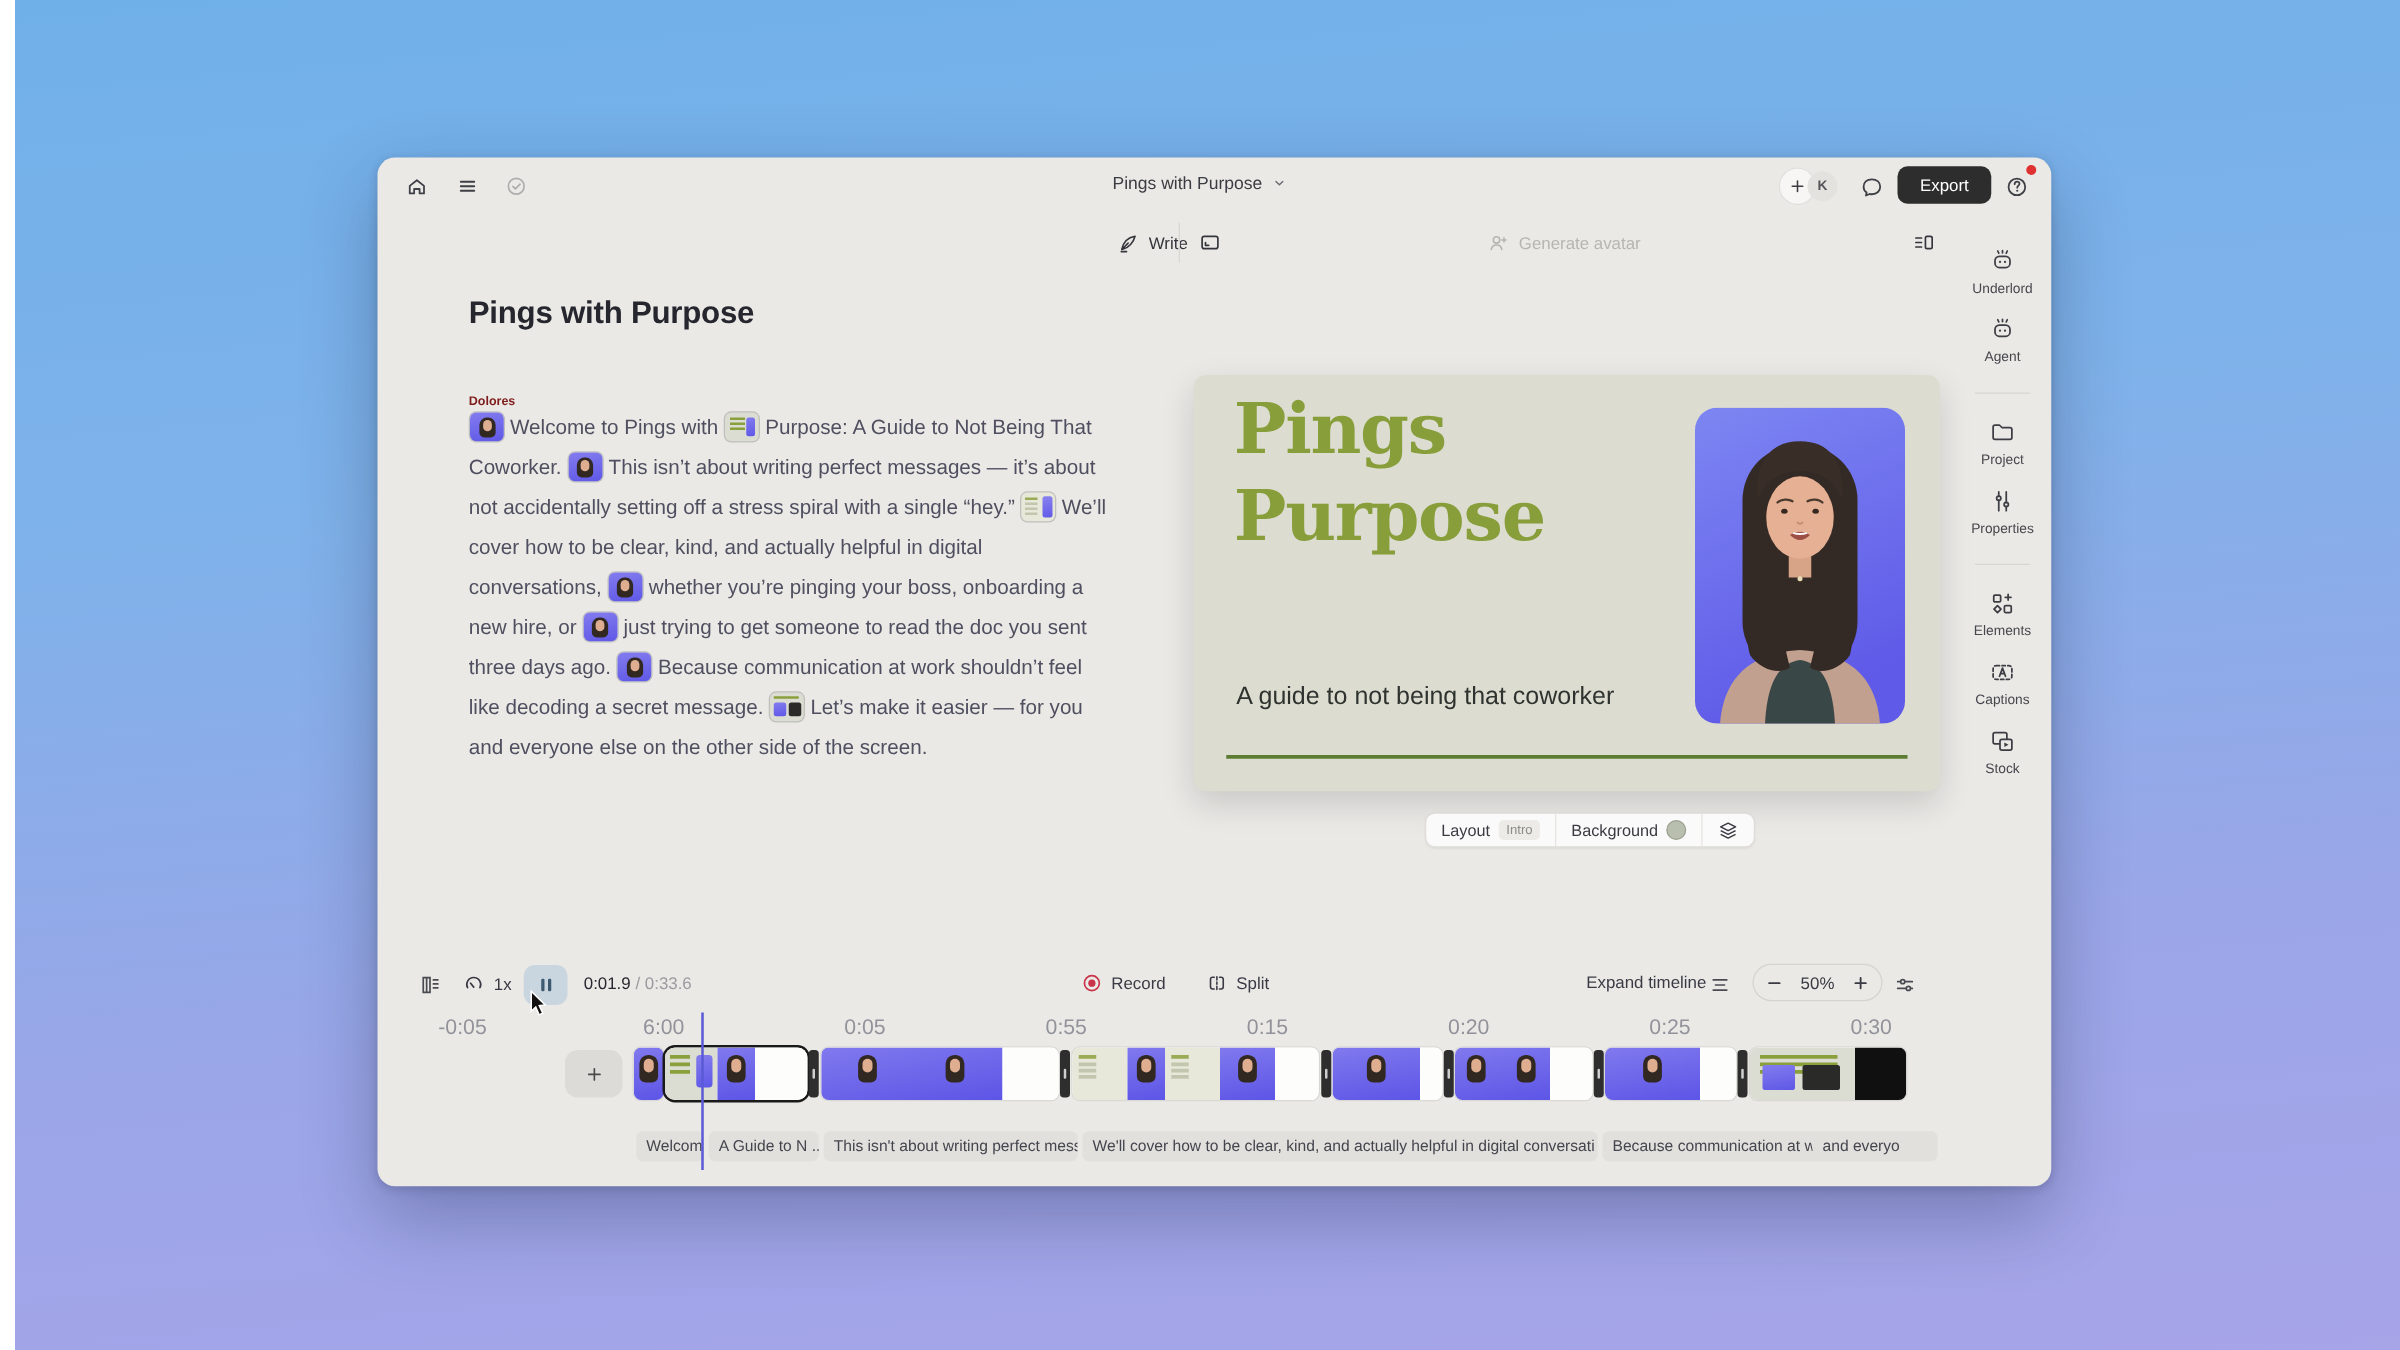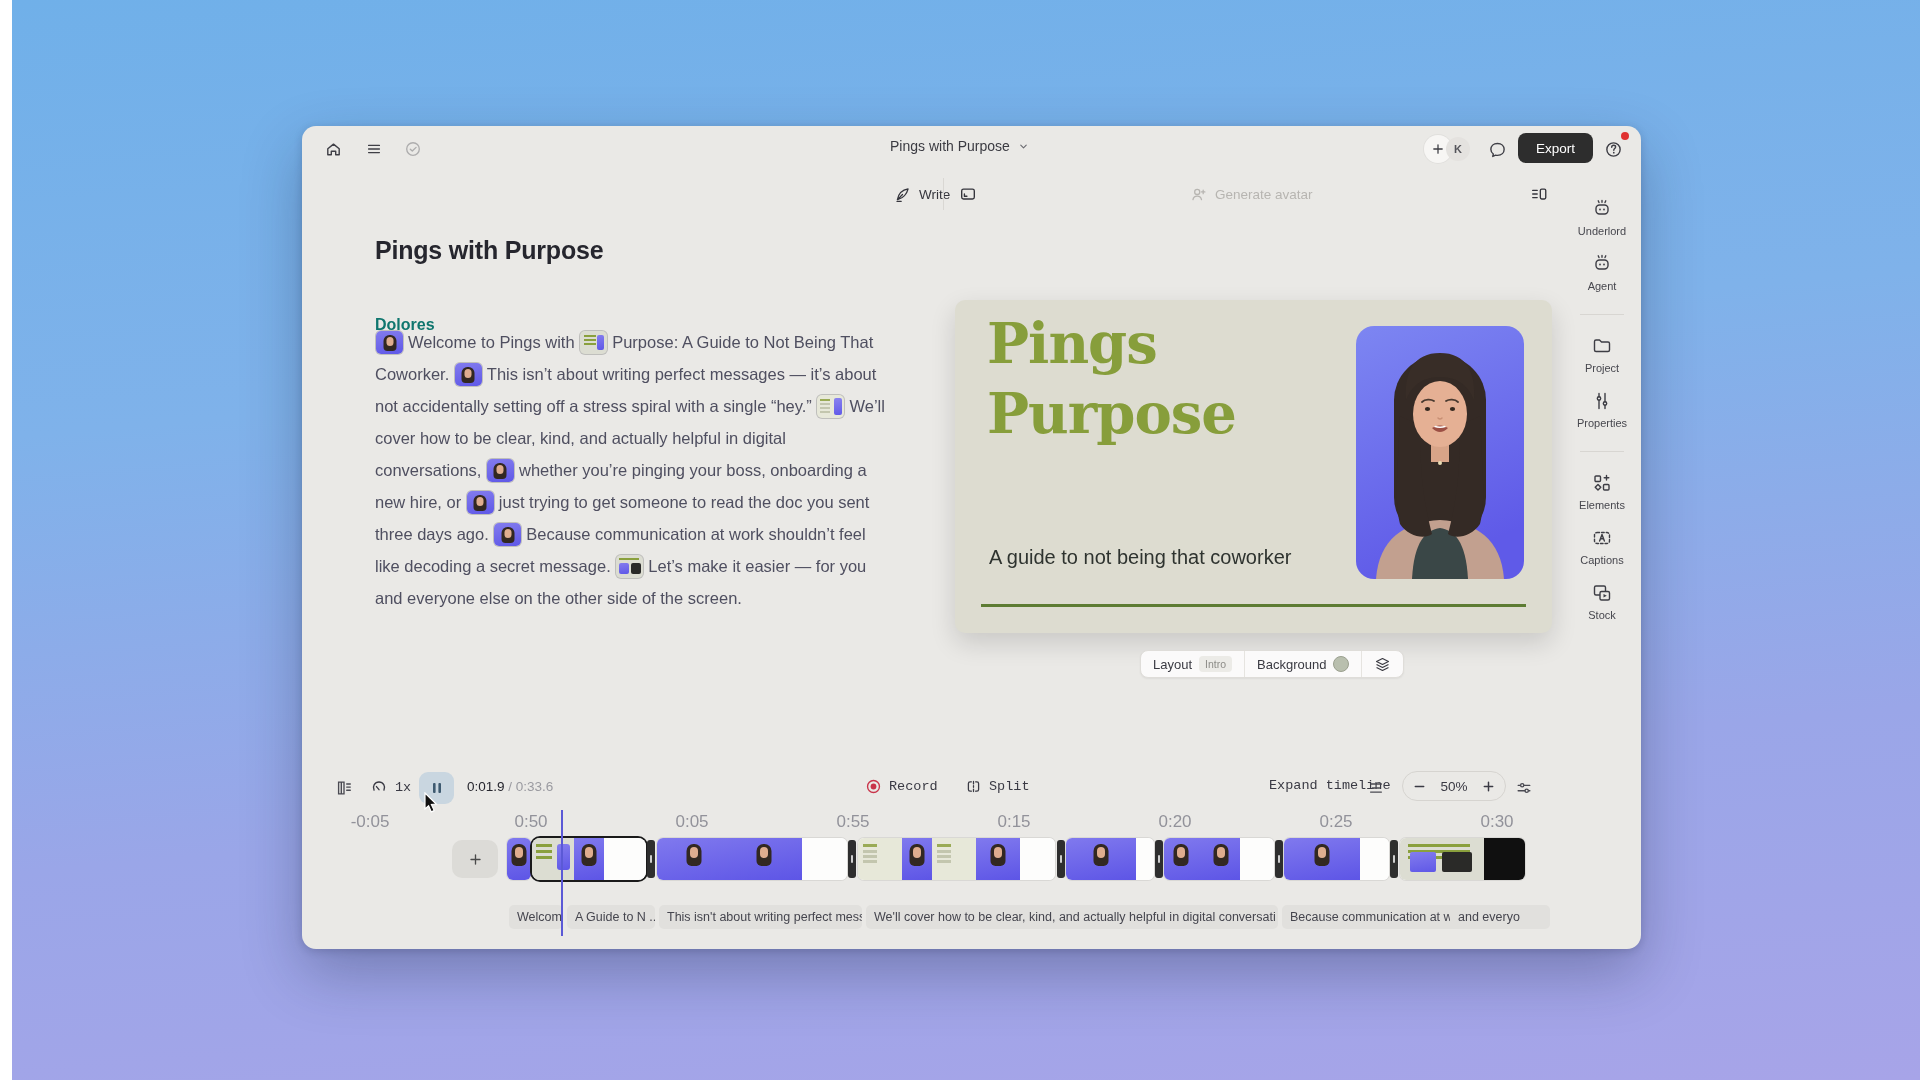--- a/index.html
+++ b/index.html
@@ -19,21 +19,21 @@
   .help-wrap { position:absolute; left:1296px; top:8px; width:30px; height:30px; color:#3f3f46; display:flex; align-items:center; justify-content:center; }
   .red-dot { position:absolute; right:-1px; top:-2px; width:8px; height:8px; border-radius:50%; background:#e03131; }
 
   
   .tab { position:absolute; top:55px; height:26px; display:flex; align-items:center; gap:8px; font-size:13.5px; color:#35353c; font-weight:500; }
   .tab.muted { color:#b7b5b1; font-weight:400; }
   .vdivider { position:absolute; left:641px; top:52px; width:1px; height:32px; background:#d9d7d3; }
 
   
   .script-heading { position:absolute; left:73px; top:110px; font-size:25px; font-weight:600; letter-spacing:-0.2px; color:#26262e; }
-  .speaker { position:absolute; left:73px; top:190px; font-size:16px; font-weight:bold; color:#0f766e; }
+  .speaker { position:absolute; left:73px; top:190px; font-size:10px; font-weight:bold; color:#7f1d1d; }
   .script-text { position:absolute; left:73px; top:200px; width:512px; font-size:16.5px; line-height:32px; color:#4f4f60; }
   .ithumb { display:inline-block; width:27px; height:23px; border-radius:5px; vertical-align:-6px; margin:0 5px 0 1px; position:relative; overflow:hidden; box-shadow:0 0 0 1px rgba(0,0,0,.18); }
   .t-avatar { background:linear-gradient(170deg,#837cee 0%,#5f58e7 100%); }
   .mini-person::before { content:""; position:absolute; left:50%; top:4px; transform:translateX(-50%); width:13px; height:16px; background:#322822; border-radius:6px 6px 4px 4px; }
   .mini-person::after { content:""; position:absolute; left:50%; top:6px; transform:translateX(-50%); width:7px; height:9px; background:#dfad8f; border-radius:3.5px; }
   .t-card { background:#dcddd2; }
   .t-card::before { content:""; position:absolute; left:4px; top:4px; width:12px; height:2px; background:#8aa03d; box-shadow:0 4px 0 #8aa03d, 0 8px 0 #8aa03d; }
   .t-card::after { content:""; position:absolute; right:3px; top:4px; width:7px; height:15px; border-radius:2px; background:linear-gradient(170deg,#837cee,#5f58e7); }
   .t-doc { background:#e7e8d9; }
   .t-doc::before { content:""; position:absolute; left:3px; top:4px; width:10px; height:2px; background:#9aab56; box-shadow:0 4px 0 #c3c6ae, 0 8px 0 #c3c6ae, 0 12px 0 #c3c6ae; }
@@ -60,21 +60,21 @@
   .sb-item span { font-size:11px; color:#47474e; }
   .sb-div { width:44px; height:1px; background:#d8d6d2; margin:6px 0 20px 0; }
 
   
   .transport { position:absolute; left:0; top:645px; width:100%; height:34px; font-size:13.5px; color:#3a3a44; }
   .tr-icon { position:absolute; top:8px; color:#4a4a52; }
   .pause-btn { position:absolute; left:117px; top:1px; width:35px; height:32px; background:#c9d6e0; border-radius:9px; display:flex; align-items:center; justify-content:center; color:#3e5a70; }
   .timecode { position:absolute; left:165px; top:8px; }
   .timecode .cur { color:#26262e; font-weight:500; }
   .timecode .sep,.timecode .tot { color:#9a9aa0; }
-  .tr-group { position:absolute; top:7px; display:flex; align-items:center; gap:7px;font-family:Liberation Mono, monospace; }
+  .tr-group { position:absolute; top:7px; display:flex; align-items:center; gap:7px; }
   .zoom-pill { position:absolute; left:1100px; top:0px; width:104px; height:30px; border:1px solid #d6d4d0; border-radius:999px; display:flex; align-items:center; justify-content:space-between; padding:0 10px; color:#3a3a44; }
 
   
   .ruler { position:absolute; left:0; top:686px; width:1290px; height:20px; font-size:17px; color:#92929a; }
   .ruler b { position:absolute; transform:translateX(-50%); font-weight:normal; }
   .clips { position:absolute; left:0; top:712px; width:100%; height:46px; }
   .clip { position:absolute; top:0; height:42px; background:#fdfdfc; border-radius:6px; box-shadow:0 0 0 1px rgba(0,0,0,.07); overflow:hidden; display:flex; }
   .clip.selected { box-shadow:0 0 0 2px #1a1a1a; border-radius:8px; }
   .seg { height:100%; position:relative; flex:none; }
   .seg.purple { background:linear-gradient(170deg,#8079ee 0%,#5d55e6 100%); }
@@ -368,21 +368,21 @@
         <svg width="18" height="18" viewBox="0 0 20 20" fill="none" stroke="currentColor" stroke-width="1.5" stroke-linecap="round">
             <path d="M3.5 7 H16.5 M3.5 13 H16.5"></path>
             <circle cx="8" cy="7" r="1.8" fill="#eae9e6"></circle>
             <circle cx="13" cy="13" r="1.8" fill="#eae9e6"></circle>
           </svg>
       </div>
     </div>
 
     <div class="ruler">
       <b style="left:68px">-0:05</b>
-      <b style="left:229px">0:50</b>
+      <b style="left:229px">6:00</b>
       <b style="left:390px">0:05</b>
       <b style="left:551px">0:55</b>
       <b style="left:712px">0:15</b>
       <b style="left:873px">0:20</b>
       <b style="left:1034px">0:25</b>
       <b style="left:1195px">0:30</b>
     </div>
 
     <div class="clips">
       <div class="plus-clip">

